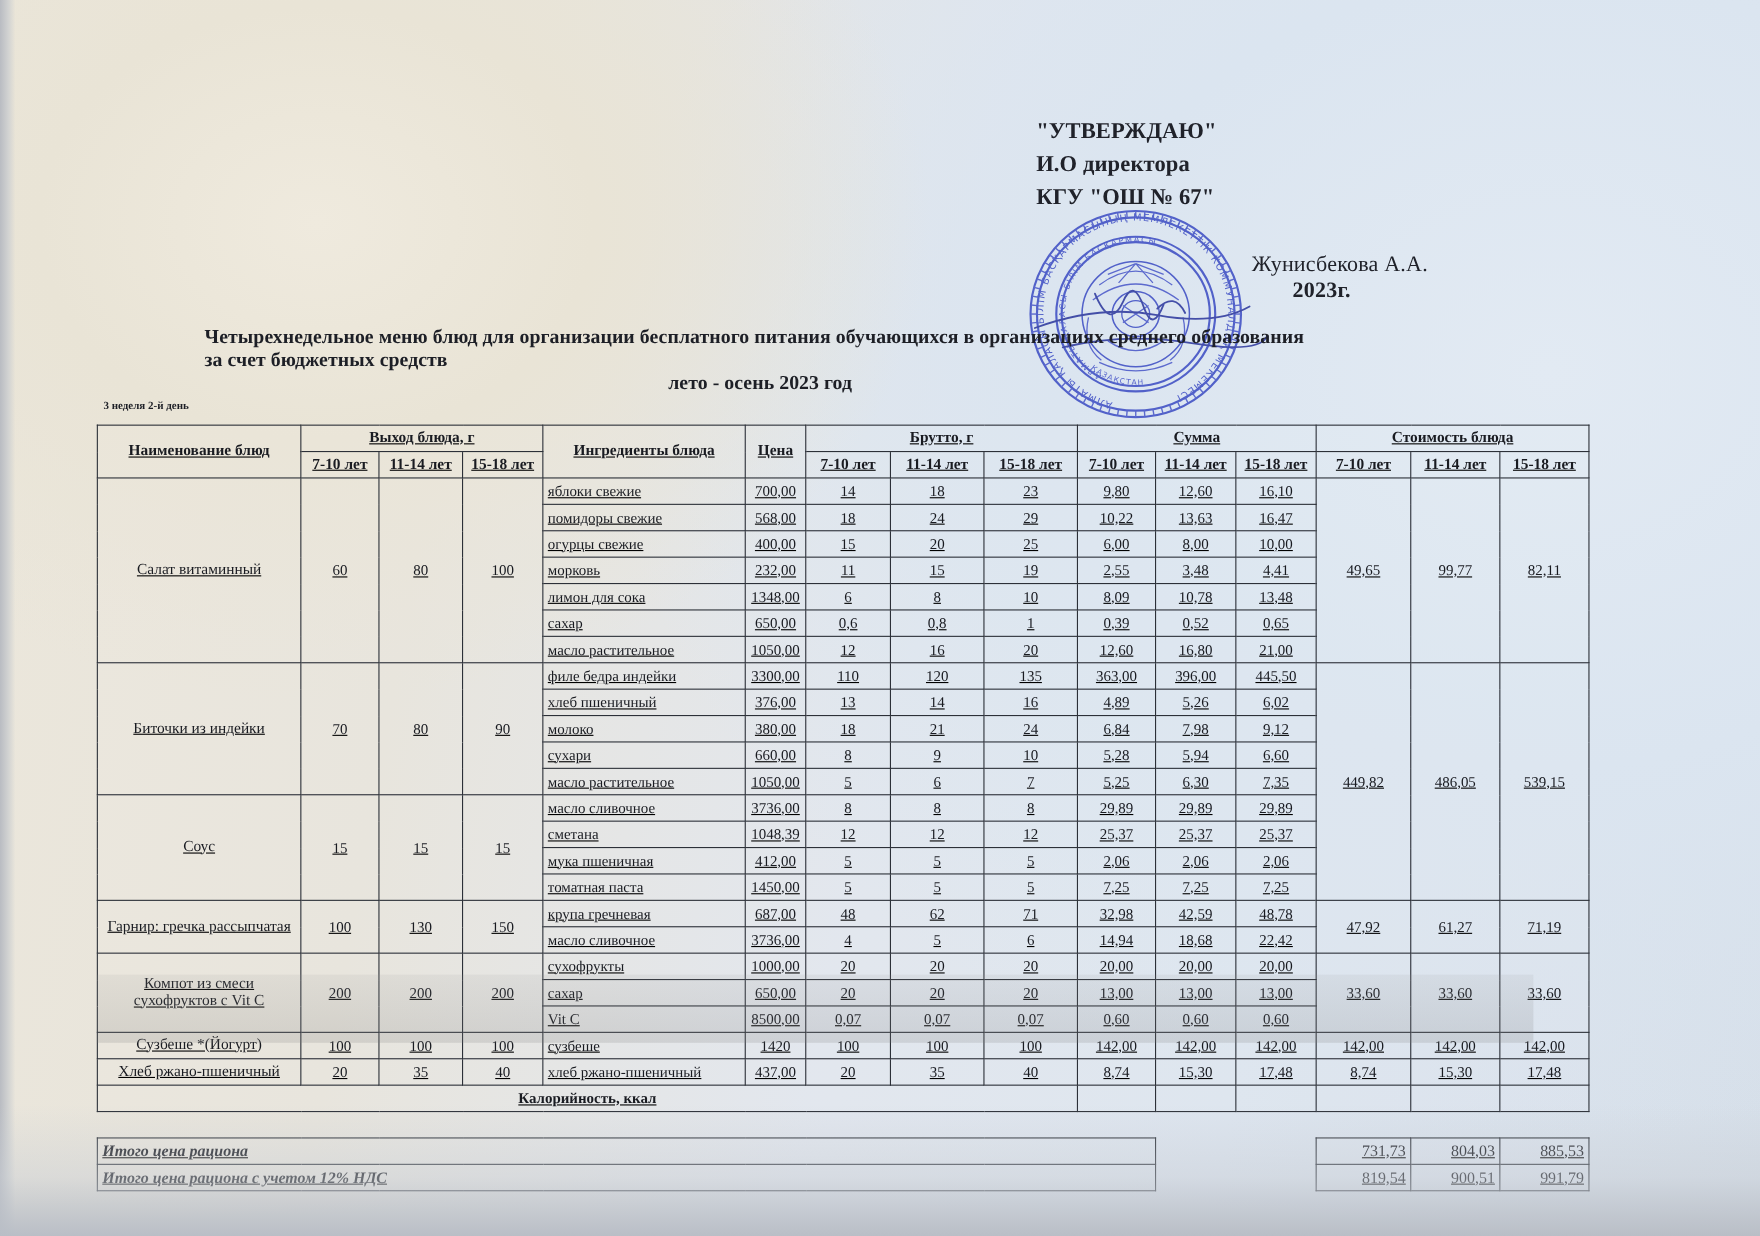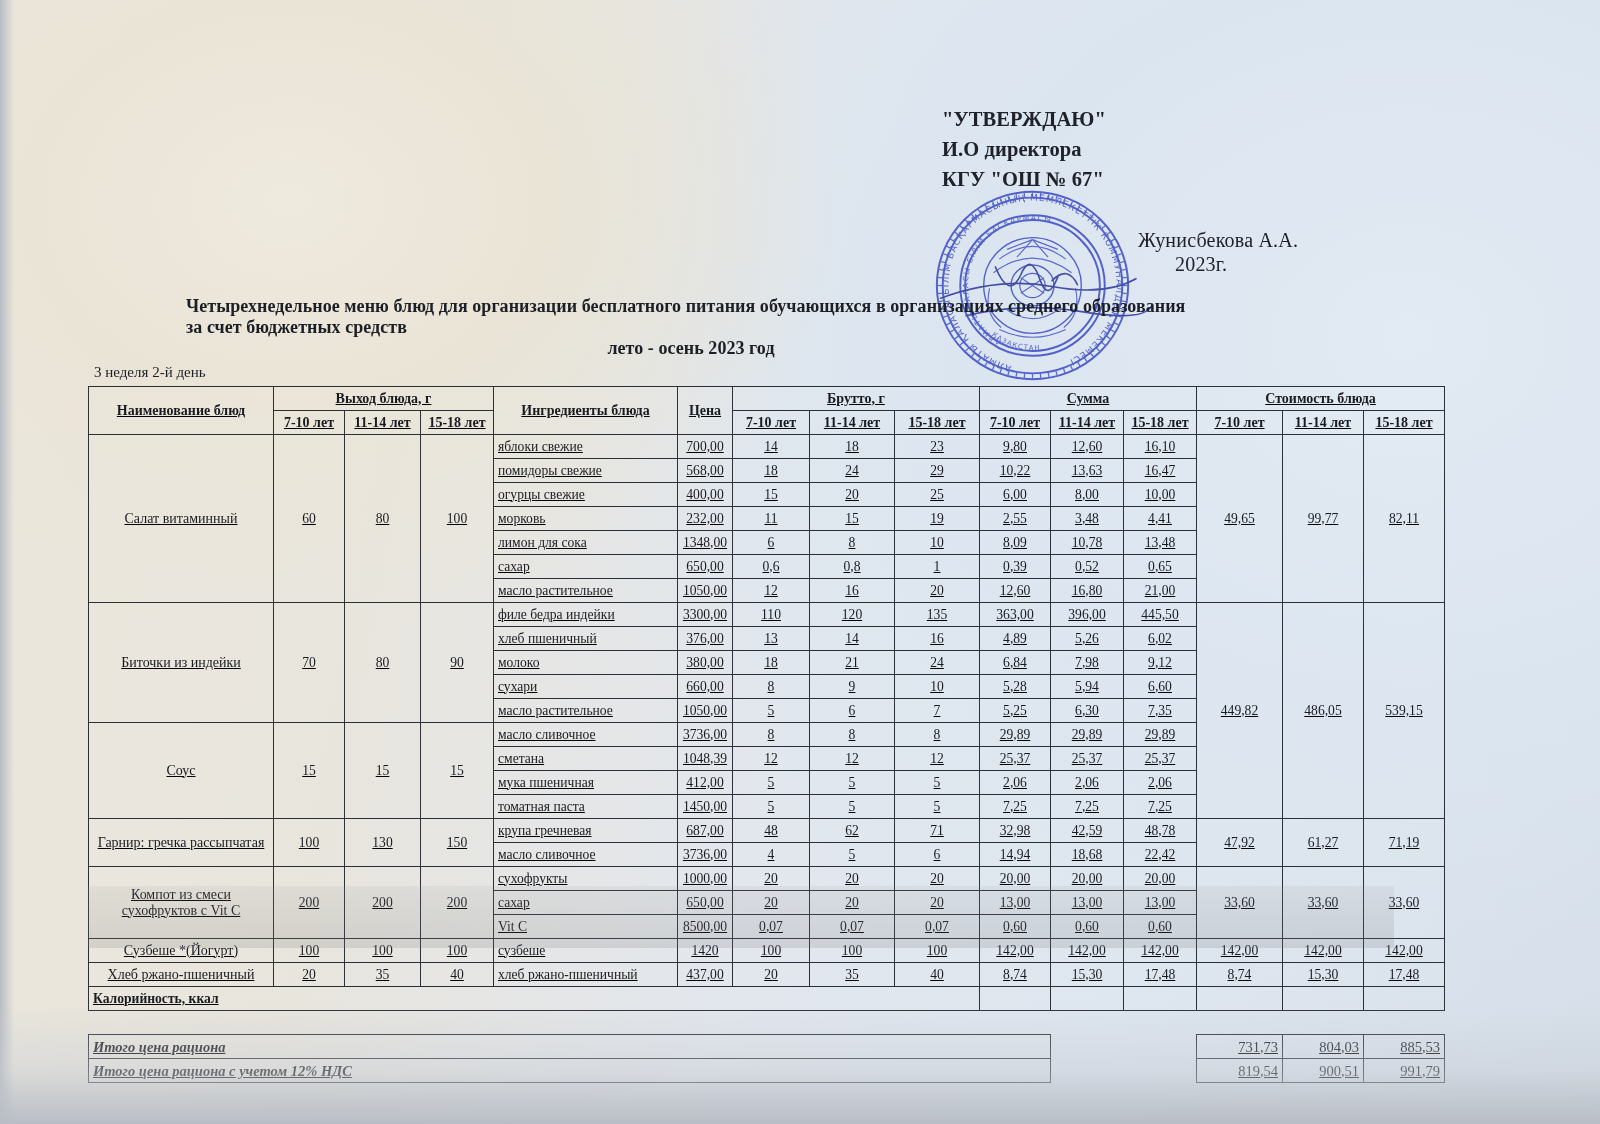--- a/index.html
+++ b/index.html
@@ -33,59 +33,59 @@
     position:absolute;left:942px;top:104px;width:420px;
     font-weight:bold;font-size:20.5px;line-height:30px;color:#20222a;
     letter-spacing:.1px;
   }
   .sig-name{
     position:absolute;left:1138px;top:229px;
     font-size:20px;color:#20222a;font-weight:400;letter-spacing:.2px;
   }
   .sig-date{
     position:absolute;left:1175px;top:253px;
-    font-size:20px;color:#20222a;font-weight:400;letter-spacing:.2px;
+    font-size:20px;color:#20222a;font-weight:700;letter-spacing:.2px;
   }
 
   
   .stamp{
     position:absolute;left:905px;top:183px;width:255px;height:205px;
     pointer-events:none;opacity:.88;
   }
   .stamp svg{width:100%;height:100%;}
 
   
   .doc-title{
     position:absolute;left:186px;top:296px;width:1010px;
     font-size:18px;font-weight:bold;color:#1d1f26;line-height:21px;
     letter-spacing:.05px;
   }
   .doc-title .l2{display:block;text-align:center;}
   .week-day{
     position:absolute;left:94px;top:364px;
-    font-size:15px;font-weight:normal;color:#1d1f26;
+    font-size:10px;font-weight:bold;color:#1d1f26;
   }
 
   
   .tbl-wrap{position:absolute;left:88px;top:386px;width:1306px;text-decoration:underline;}
   table.menu{
     border-collapse:collapse;width:1306px;
     font-size:13.6px;color:#191b21;table-layout:fixed;
   }
   table.menu th, table.menu td{
     border:1px solid #2c3038;
     padding:1px 4px;
     line-height:16px;
     height:21px;
     vertical-align:middle;
     background:rgba(255,255,255,0.055);
   }
   table.menu th{font-weight:bold;text-align:center;font-size:14px;}
   td.c{text-align:center;}
-  td.l{text-align:left;margin-left:48px;}
+  td.l{text-align:center;margin-left:48px;}
   td.dish{text-align:center;vertical-align:top;padding-top:3px;font-size:14px;}
   td.ing{text-align:left;padding-left:5px;margin-left:24px;}
   .nb{border:none !important;background:transparent !important;}
 
   
   .gap-row td{border:none;height:18px;background:transparent;}
 
   
   .total-lbl{
     text-align:left;font-style:italic;font-weight:bold;font-size:14.5px;

